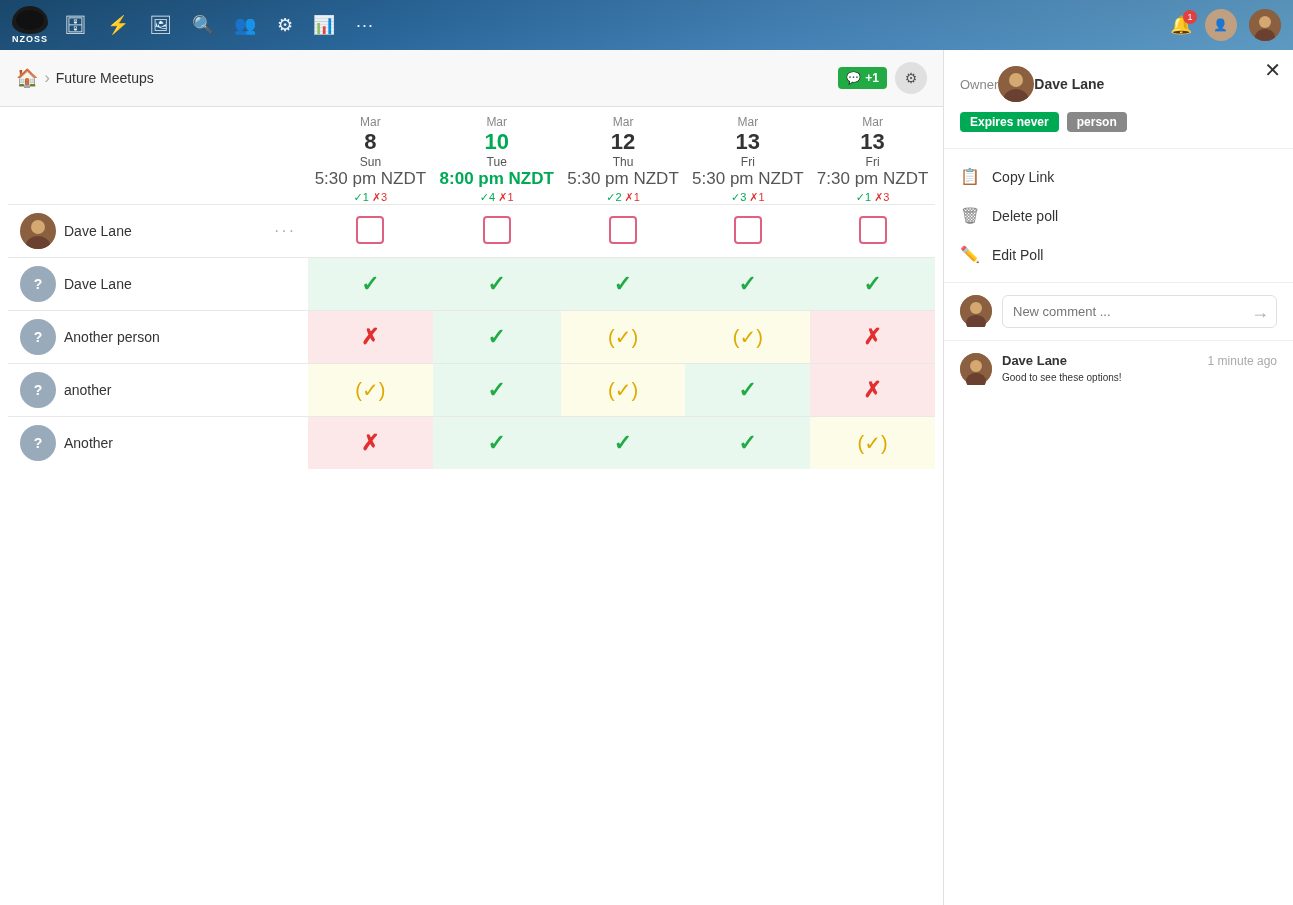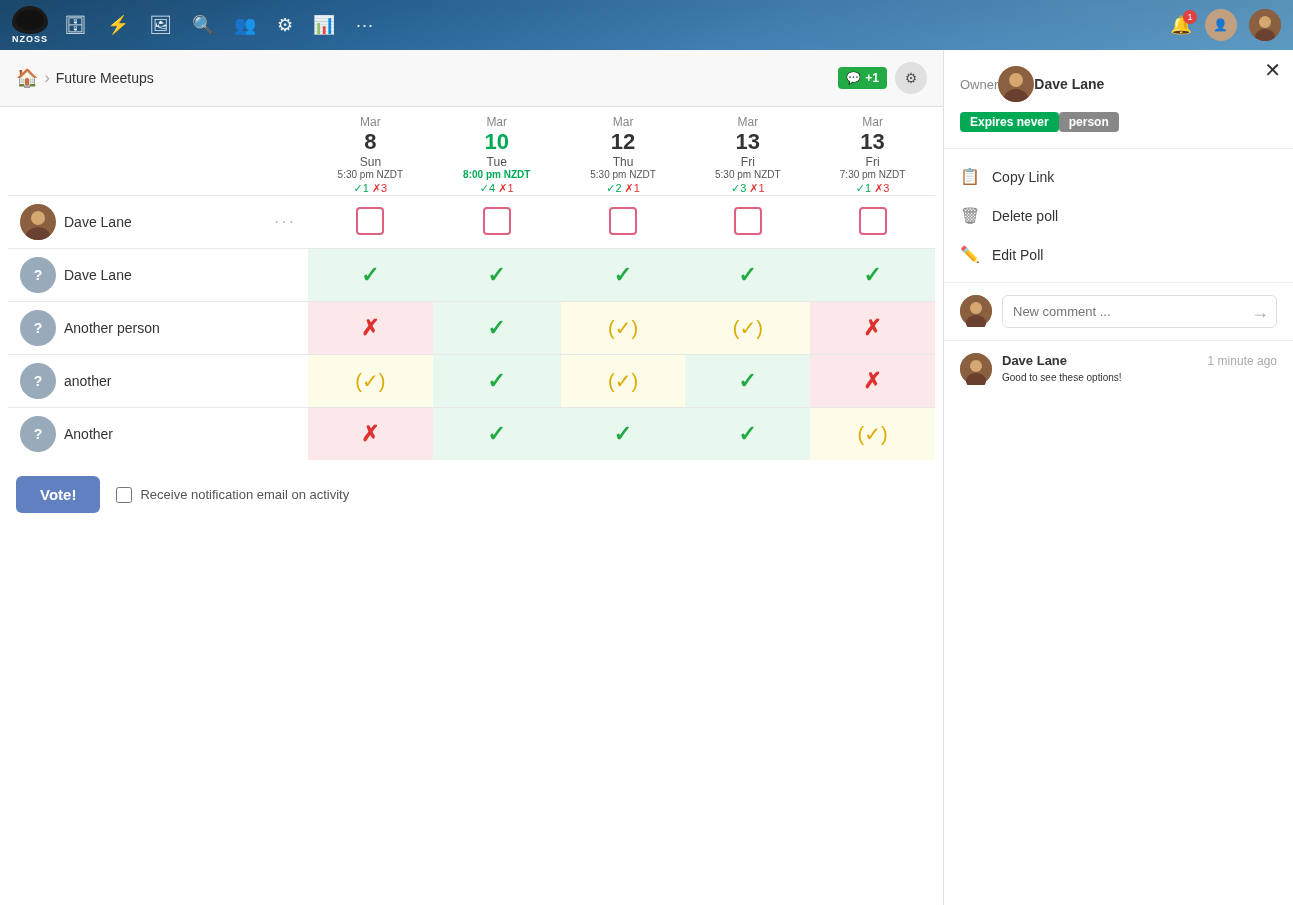--- a/index.html
+++ b/index.html
@@ -60,21 +60,21 @@
 
     
     .poll-table { width: 100%; border-collapse: collapse; margin-top: 8px; }
     .poll-table th, .poll-table td { padding: 0; border: none; }
 
     .date-header { text-align: center; padding: 6px 4px; vertical-align: top; }
     .date-month { color: #888; font-size: 12px; }
     .date-day { font-size: 22px; font-weight: bold; color: #333; }
     .date-day.highlight { color: #00aa55; }
     .date-weekday { font-size: 12px; color: #555; }
-    .date-time { font-size: 10px; color: #555; }
+    .date-time { font-size: 17px; color: #555; }
     .date-time.highlight { color: #00aa55; font-weight: 600; }
     .vote-counts { font-size: 11px; margin-top: 2px; }
     .vote-yes { color: #00aa55; }
     .vote-no { color: #e03030; }
 
     
     .user-col { width: 300px; }
     .user-row-header { display: flex; align-items: center; gap: 8px; padding: 8px 12px; }
     .user-avatar { width: 36px; height: 36px; border-radius: 50%; background: #c0a080; display: flex; align-items: center; justify-content: center; color: white; font-size: 16px; overflow: hidden; }
     .user-avatar-placeholder { width: 36px; height: 36px; border-radius: 50%; background: #9ab; display: flex; align-items: center; justify-content: center; color: white; font-size: 14px; font-weight: bold; }
@@ -102,21 +102,21 @@
     
     .right-panel { width: 350px; background: white; border-left: 1px solid #e0e0e0; display: flex; flex-direction: column; position: relative; }
     .panel-close { position: absolute; top: 8px; right: 12px; font-size: 20px; cursor: pointer; color: #333; z-index: 10; }
 
     
     .owner-section { padding: 16px; border-bottom: 1px solid #eee; }
     .owner-row { display: flex; align-items: center; margin-bottom: 10px; }
     .owner-label { color: #888; font-size: 13px; }
     .owner-name { font-weight: 600; color: #333; }
     .owner-avatar { width: 36px; height: 36px; border-radius: 50%; background: #c0a080; overflow: hidden; display: flex; align-items: center; justify-content: center; }
-    .tags-row { display: flex; }
+    .tags-row { display: flex; gap: 8px; }
     .tag-expires { background: #00aa55; color: white; border-radius: 4px; padding: 3px 10px; font-size: 12px; font-weight: 600; }
     .tag-public { background: #888; color: white; border-radius: 4px; padding: 3px 10px; font-size: 12px; font-weight: 600; }
 
     
     .actions-section { padding: 8px 0; border-bottom: 1px solid #eee; }
     .action-item { display: flex; align-items: center; gap: 12px; padding: 10px 16px; cursor: pointer; color: #333; }
     .action-icon { color: #888; font-size: 16px; width: 20px; text-align: center; }
     .action-label { font-size: 14px; }
 
     
@@ -329,27 +329,20 @@
             <td class="vote-cell row-no"><span class="icon-no">✗</span></td>
             <td class="vote-cell row-yes"><span class="icon-yes">✓</span></td>
             <td class="vote-cell row-yes"><span class="icon-yes">✓</span></td>
             <td class="vote-cell row-yes"><span class="icon-yes">✓</span></td>
             <td class="vote-cell row-maybe"><span class="icon-maybe">(✓)</span></td>
           </tr>
         </tbody>
       </table>
     </div>
 
-    <div class="vote-section">
-      <button class="vote-btn">Vote!</button>
-      <label class="checkbox-label">
-        <input type="checkbox" class="checkbox-input" style="">
-        <span>Receive notification email on activity</span>
-      </label>
-    </div>
 
   </div>
 
   <div class="right-panel">
     <span class="panel-close">✕</span>
 
     <div class="owner-section">
       <div class="owner-row">
         <span class="owner-label">Owner</span>
         <div class="owner-avatar">

